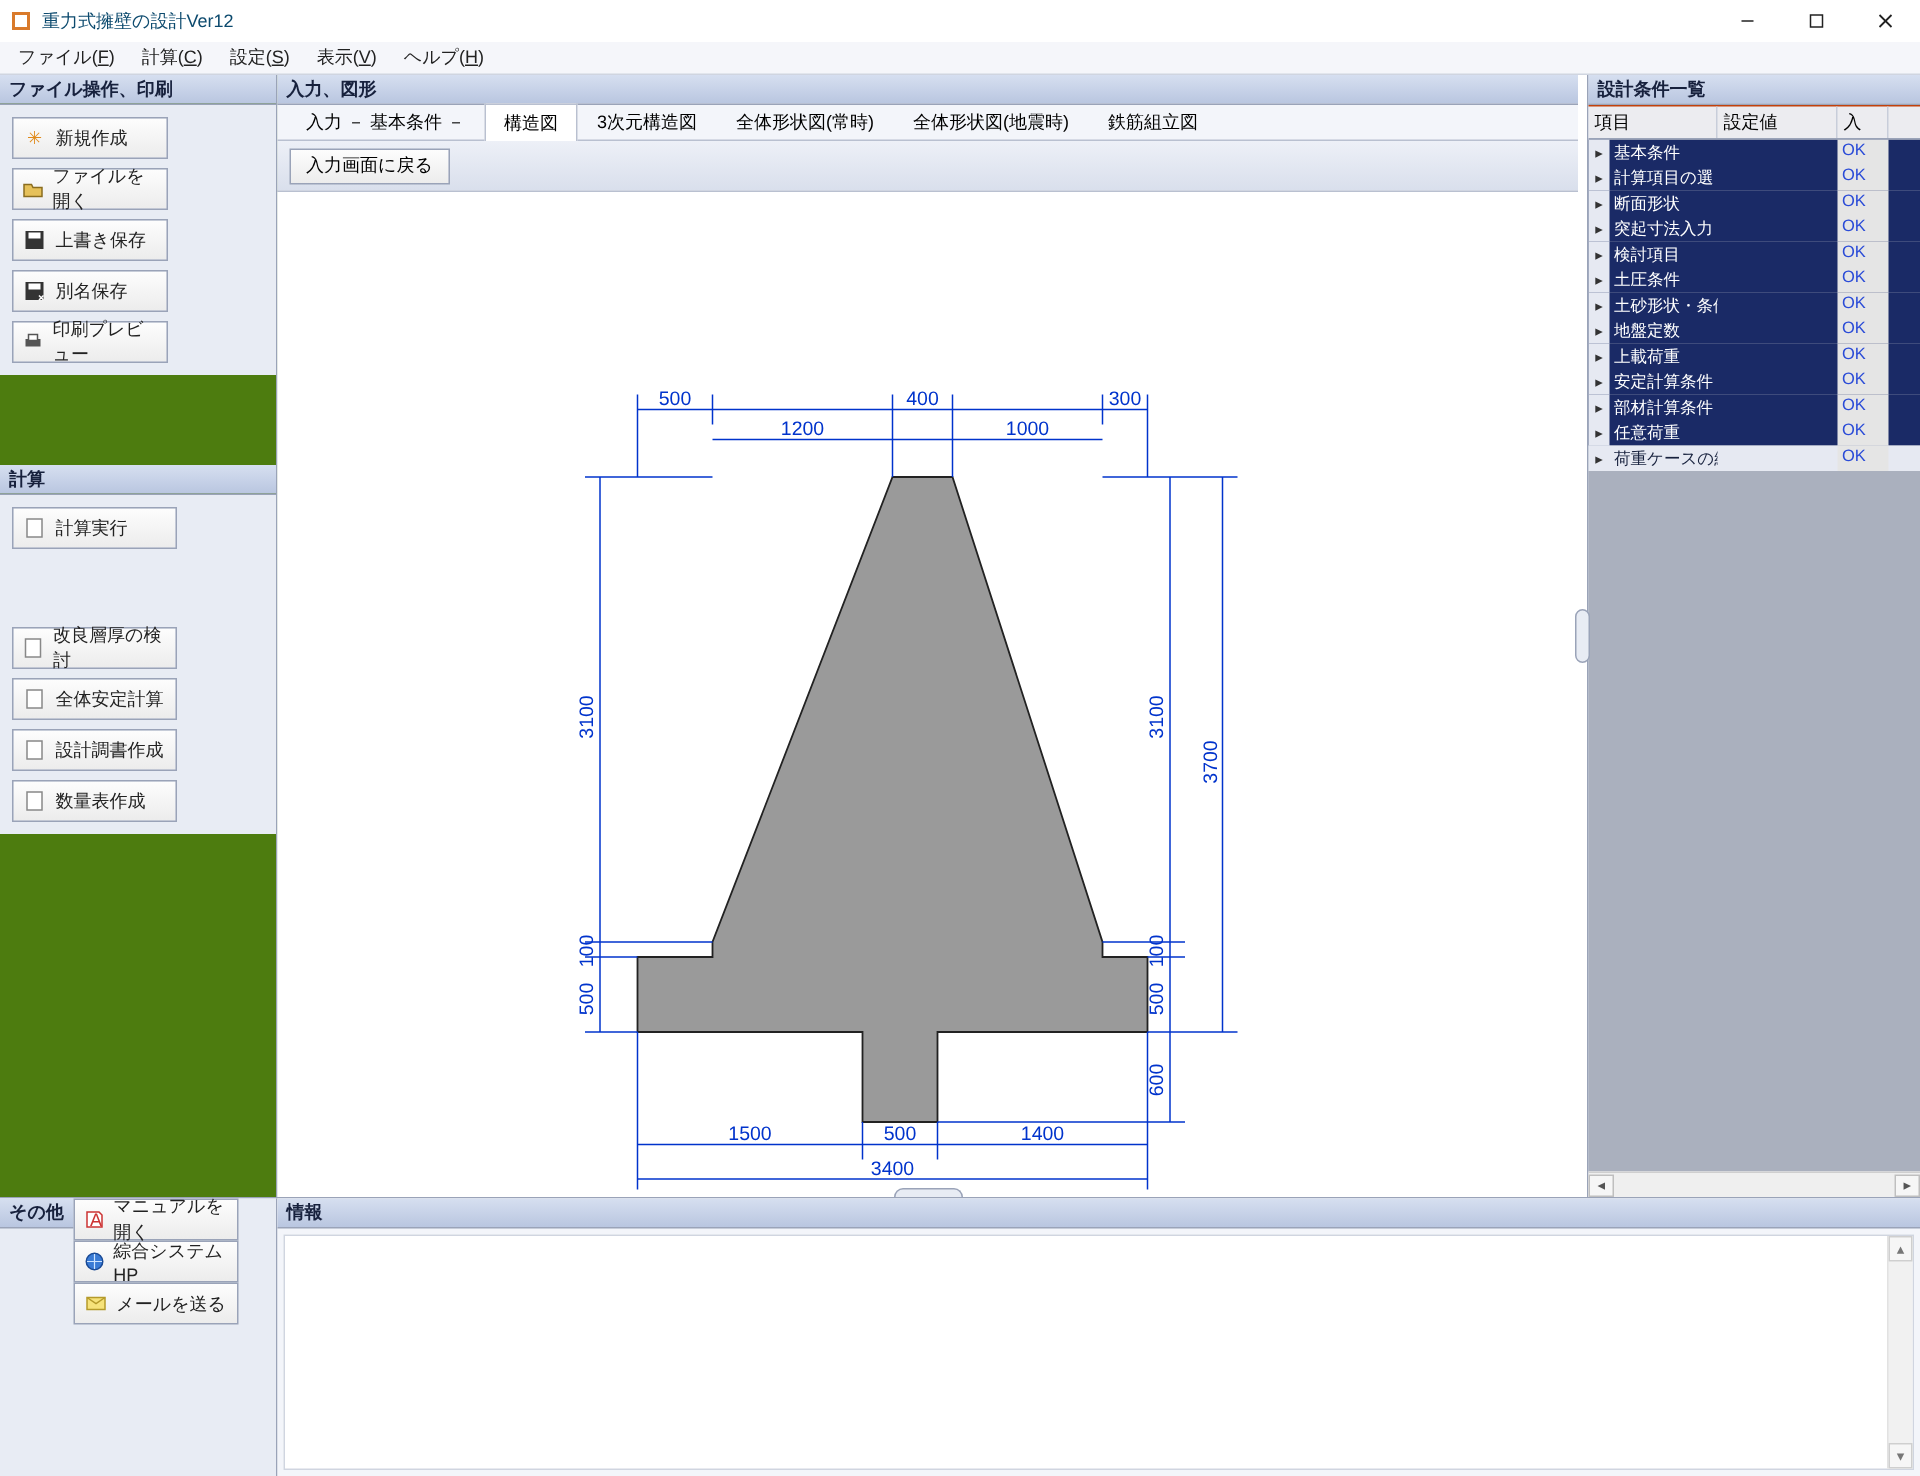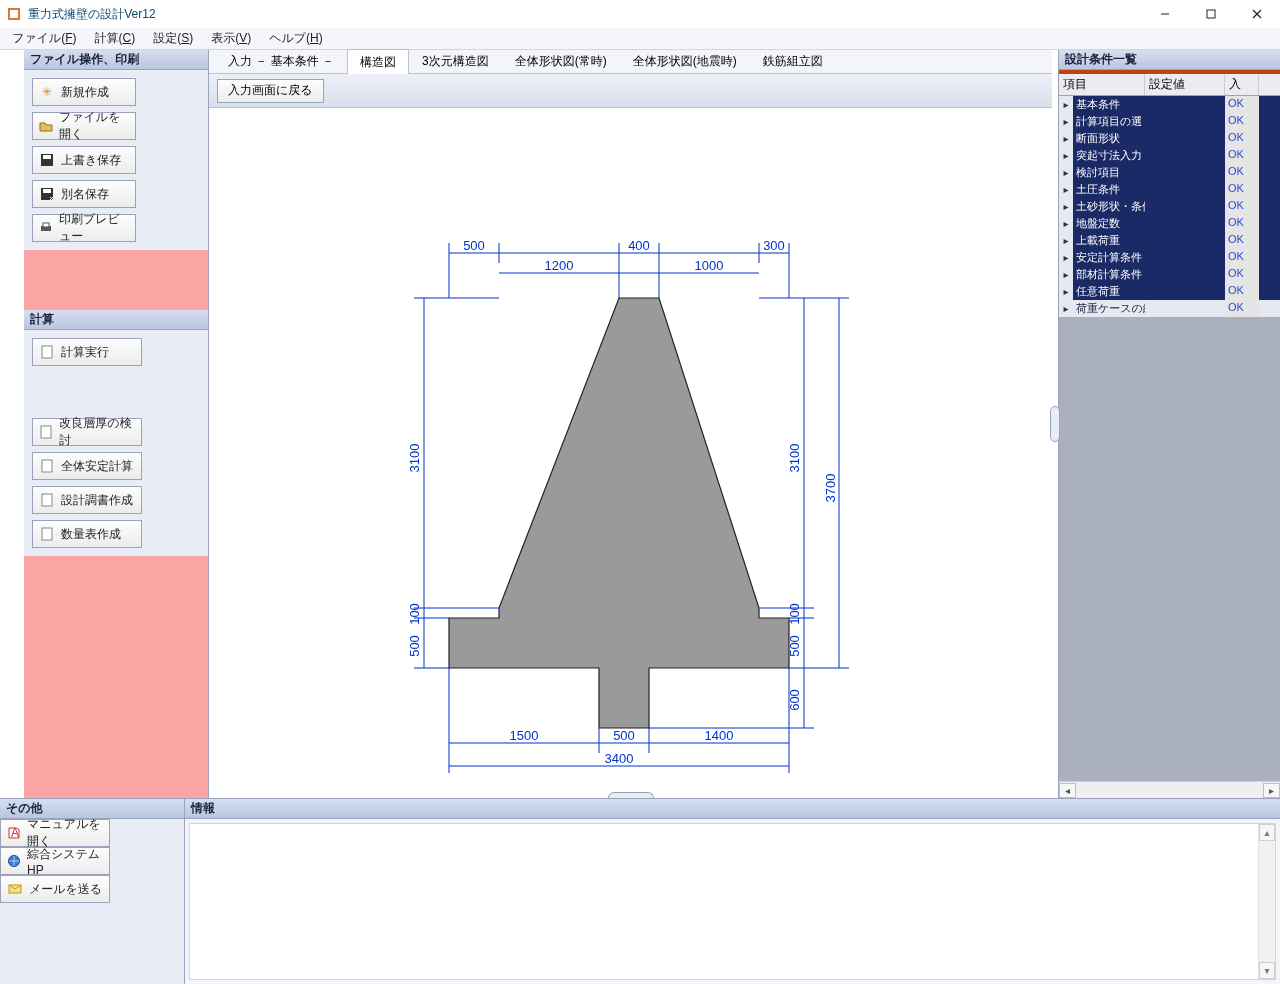--- a/index.html
+++ b/index.html
@@ -15,21 +15,21 @@
 
 .menubar { height: 22px; background: #f5f6fa; display: flex; align-items: center; padding: 0 4px; gap: 2px; border-bottom: 1px solid #d0d5e0; }
 .menubar .menu-item { padding: 2px 8px; color: #222; }
 .menubar .menu-item .accel { text-decoration: underline; }
 
 
 .workspace { flex: 1; display: flex; }
 .bottomrow { height: 186px; display: flex; border-top: 1px solid #9aa3b8; }
 
 
-.leftcol { width: 185px; display: flex; flex-direction: column; background: #fca5a5; border-right: 1px solid #9aa3b8; margin-left: 24px; }
+.leftcol { width: 185px; display: flex; flex-direction: column; background: #4d7c0f; border-right: 1px solid #9aa3b8; }
 .panel-header { background: linear-gradient(#d6dff0,#b9c6e0); height: 20px; display: flex; align-items: center; padding: 0 6px; color: #17213d; font-weight: bold; border-bottom: 1px solid #9aa3b8; }
 .leftcol .body { padding: 8px; display: flex; flex-direction: column; gap: 6px; background: #e8ecf4; }
 .side-btn { height: 28px; width: 104px; background: linear-gradient(#fdfdfd,#ececec); border: 1px solid #9aa3b8; display: flex; align-items: center; padding: 0 6px; gap: 6px; color: #222; cursor: pointer; }
 .side-btn.wide { width: 110px; }
 .side-btn .icon { width: 16px; height: 16px; display: inline-flex; align-items: center; justify-content: center; }
 
 
 .centercol { flex: 1; display: flex; flex-direction: column; background: #f3f5fa; }
 .centercol .panel-header { }
 .tabs-row { height: 24px; display: flex; align-items: flex-end; padding: 0 6px; background: #f3f5fa; border-bottom: 1px solid #b9c0d0; gap: 0; }
@@ -41,38 +41,38 @@
 .drag-notch { position: absolute; left: 50%; bottom: -1px; transform: translateX(-50%); width: 46px; height: 7px; border: 1px solid #9aa3b8; border-bottom: none; border-radius: 6px 6px 0 0; background: #e8ecf4; }
 
 .dimtxt { font-size: 13px; fill: #0033cc; font-family: Arial, sans-serif; }
 .dimline { stroke: #0033cc; stroke-width: 1; fill: none; }
 .shape { fill: #9a9a9a; stroke: #222; stroke-width: 1.2; }
 
 
 .rightcol { width: 222px; background: #e8ecf4; border-left: 1px solid #9aa3b8; display: flex; flex-direction: column; }
 .rightcol .btn-row { padding: 4px 6px; display: flex; gap: 6px; }
 .rightcol .mini-btn { height: 20px; padding: 0 10px; background: linear-gradient(#fdfdfd,#ececec); border: 1px solid #9aa3b8; cursor: pointer; }
-.rightcol .grid-head { display: grid; grid-template-columns: 86px 80px 34px; background: #ececf0; border-top: 4px solid #c2410c; border-bottom: 1px solid #9aa3b8; font-size: 11px; }
+.rightcol .grid-head { display: grid; grid-template-columns: 86px 80px 34px; background: #ececf0; border-top: 1px solid #c2410c; border-bottom: 1px solid #9aa3b8; font-size: 11px; }
 .rightcol .grid-head div { padding: 2px 4px; border-right: 1px solid #c8cdda; white-space: nowrap; overflow: hidden; }
 .rightcol .grid-body { flex: 1; overflow-y: auto; overflow-x: auto; background: #aab0be; }
 .rightcol .grow { display: grid; grid-template-columns: 14px 72px 80px 34px; align-items: stretch; min-height: 17px; background: #e6e9f2; }
 .rightcol .grow.dark { background: #1a2a66; color: #fff; }
 .rightcol .grow .expand { background: #e6e9f2; color: #333; display: flex; align-items: center; justify-content: center; font-size: 10px; cursor: pointer; }
 .rightcol .grow .cell { padding: 1px 3px; font-size: 11px; white-space: nowrap; overflow: hidden; }
 .rightcol .grow .ok { color: #2a4bd7; background: #e5e5e5; text-align: left; }
 .rightcol .hscroll { height: 17px; background: #efefef; border-top: 1px solid #cfcfcf; display: flex; align-items: center; }
 .rightcol .hscroll .arrow { width: 17px; height: 15px; border: 1px solid #bfbfbf; background: #f6f6f6; display: flex; align-items: center; justify-content: center; font-size: 10px; color: #555; }
 .rightcol .hscroll .track { flex: 1; }
 
 
 .splitter-v { width: 6px; background: transparent; position: relative; }
 .splitter-handle { position: absolute; top: 50%; left: -2px; transform: translateY(-50%); width: 10px; height: 36px; border: 1px solid #9aa3b8; border-radius: 5px; background: #e8ecf4; }
 
 
-.other-panel { width: 185px; background: #e8ecf4; border-right: 1px solid #9aa3b8; display: flex; flex-direction: column; }
+.other-panel { width: 185px; background: #e8ecf4; border-right: 1px solid #9aa3b8; display: flex; flex-direction: row; }
 .info-panel { flex: 1; background: #f3f5fa; display: flex; flex-direction: column; border-right: 0; }
 .info-body { flex: 1; background: #fff; margin: 4px; border: 1px solid #d0d5e0; position: relative; }
 .info-vscroll { position: absolute; right: 0; top: 0; bottom: 0; width: 17px; background: #f1f1f1; border-left: 1px solid #e2e2e2; display: flex; flex-direction: column; }
 .info-vscroll .arrow { height: 17px; border: 1px solid #cfcfcf; background: #f6f6f6; display: flex; align-items: center; justify-content: center; font-size: 10px; color: #777; }
 
 </style>
 </head>
 <body>
 
 <div class="titlebar">
@@ -199,20 +199,21 @@
               <rect x="1" y="1" width="10" height="12" fill="#fff" stroke="#888"></rect>
             </svg>
           </span>
           <span>数量表作成</span>
         </div>
     </div>
     <div style="flex:1;"></div>
   </div>
 
   <div class="centercol">
+    <div class="panel-header">入力、図形</div>
     <div class="tabs-row">
       <div class="tab">入力 － 基本条件 －</div>
       <div class="tab active">構造図</div>
       <div class="tab">3次元構造図</div>
       <div class="tab">全体形状図(常時)</div>
       <div class="tab">全体形状図(地震時)</div>
       <div class="tab">鉄筋組立図</div>
     </div>
     <div class="toolbar2">
       <button class="tool-btn">入力画面に戻る</button>

